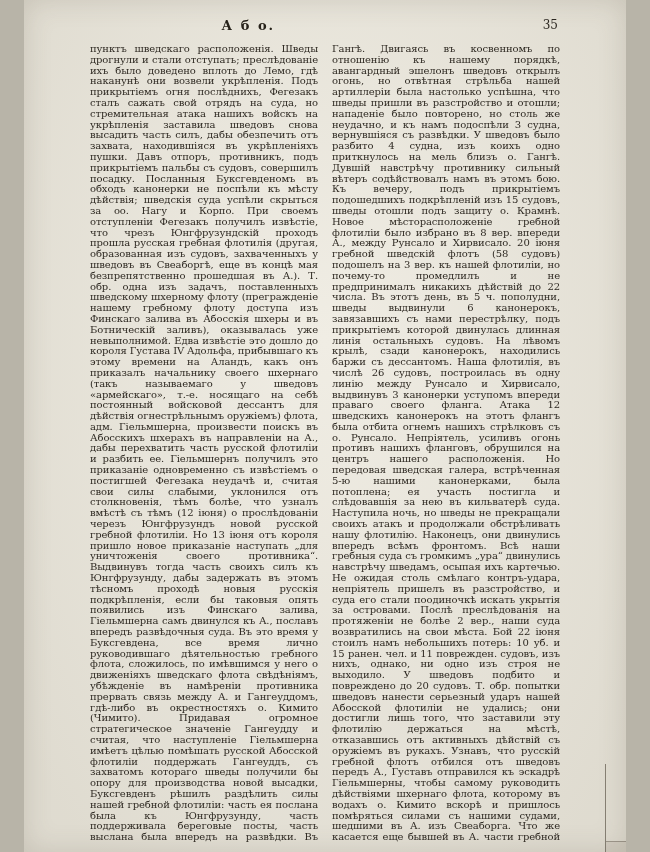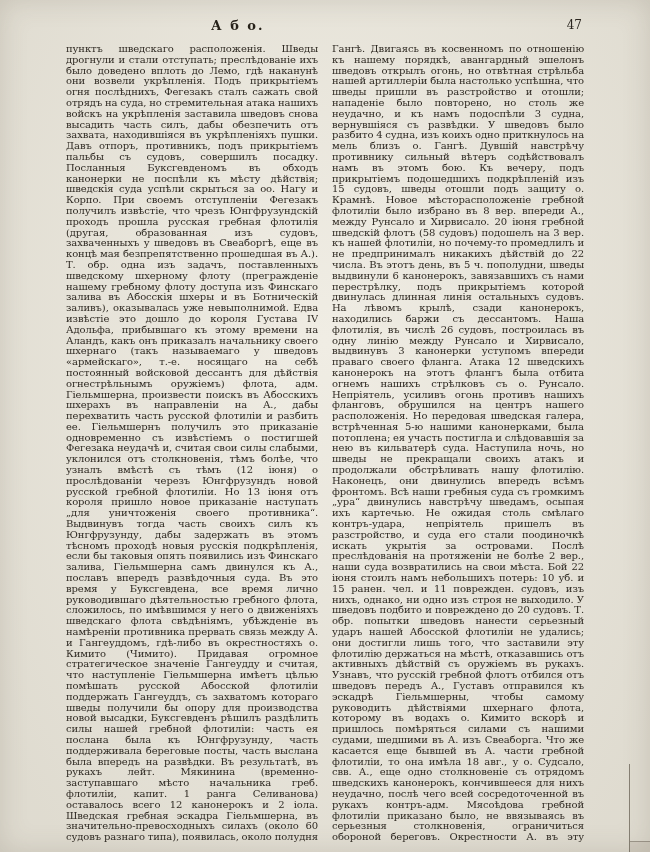--- a/index.html
+++ b/index.html
@@ -2,21 +2,21 @@
 <html lang="ru"><head>
 <meta charset="utf-8">
 <style>
   html, body {
     margin: 0;
     padding: 0;
     background: #b8b4a8;
   }
   .scan-page {
     position: relative;
-    width: 650px;
+    width: 602px;
     height: 852px;
     margin: 0 auto;
     background:
       radial-gradient(ellipse at 50% 40%, rgba(255,255,255,0.25), rgba(0,0,0,0.05) 90%),
       #ebe7db;
     box-shadow: inset 0 0 28px rgba(90,80,60,0.18);
     overflow: hidden;
     font-family: "DejaVu Serif", "Liberation Serif", serif;
     color: #2b2620;
   }
@@ -80,21 +80,21 @@
     background: rgba(120,110,90,0.12);
   }
 </style>
 </head>
 <body>
 
 <div class="scan-page">
 
   <div class="page-header">
     <span class="running-head">А б о.</span>
-    <span class="page-number">47</span>
+    <span class="page-number">35</span>
   </div>
 
   <div class="text-columns">
     <div class="text-column">пунктъ шведскаго расположенія. Шведы дрогнули и стали отступать; преслѣдованіе ихъ было доведено вплоть до Лемо, гдѣ наканунѣ они возвели укрѣпленія. Подъ прикрытіемъ огня послѣднихъ, Фегезакъ сталъ сажать свой отрядъ на суда, но стремительная атака нашихъ войскъ на укрѣпленія заставила шведовъ снова высадить часть силъ, дабы обезпечить отъ захвата, находившіяся въ укрѣпленіяхъ пушки. Давъ отпоръ, противникъ, подъ прикрытіемъ пальбы съ судовъ, совершилъ посадку. Посланныя Буксгевденомъ въ обходъ канонерки не поспѣли къ мѣсту дѣйствія; шведскія суда успѣли скрыться за оо. Нагу и Корпо. При своемъ отступленіи Фегезакъ получилъ извѣстіе, что чрезъ Юнгфрузундскій проходъ прошла русская гребная флотилія (другая, образованная изъ судовъ, захваченныхъ у шведовъ въ Свеаборгѣ, еще въ концѣ мая безпрепятственно прошедшая въ А.). Т. обр. одна изъ задачъ, поставленныхъ шведскому шхерному флоту (прегражденіе нашему гребному флоту доступа изъ Финскаго залива въ Абосскія шхеры и въ Ботническій заливъ), оказывалась уже невыполнимой. Едва извѣстіе это дошло до короля Густава IV Адольфа, прибывшаго къ этому времени на Аландъ, какъ онъ приказалъ начальнику своего шхернаго (такъ называемаго у шведовъ «армейскаго», т.-е. носящаго на себѣ постоянный войсковой дессантъ для дѣйствія огнестрѣльнымъ оружіемъ) флота, адм. Гіельмшерна, произвести поискъ въ Абосскихъ шхерахъ въ направленіи на А., дабы перехватить часть русской флотиліи и разбить ее. Гіельмшернъ получилъ это приказаніе одновременно съ извѣстіемъ о постигшей Фегезака неудачѣ и, считая свои силы слабыми, уклонился отъ столкновенія, тѣмъ болѣе, что узналъ вмѣстѣ съ тѣмъ (12 іюня) о прослѣдованіи черезъ Юнгфрузундъ новой русской гребной флотиліи. Но 13 іюня отъ короля пришло новое приказаніе наступать „для уничтоженія своего противника“. Выдвинувъ тогда часть своихъ силъ къ Юнгфрузунду, дабы задержать въ этомъ тѣсномъ проходѣ новыя русскія подкрѣпленія, если бы таковыя опять появились изъ Финскаго залива, Гіельмшерна самъ двинулся къ А., пославъ впередъ развѣдочныя суда. Въ это время у Буксгевдена, все время лично руководившаго дѣятельностью гребного флота, сложилось, по имѣвшимся у него о движеніяхъ шведскаго флота свѣдѣніямъ, убѣжденіе въ намѣреніи противника прервать связь между А. и Гангеуддомъ, гдѣ-либо въ окрестностяхъ о. Кимито (Чимито). Придавая огромное стратегическое значеніе Гангеудду и считая, что наступленіе Гіельмшерна имѣетъ цѣлью помѣшать русской Абосской флотиліи поддержать Гангеуддъ, съ захватомъ котораго шведы получили бы опору для производства новой высадки, Буксгевденъ рѣшилъ раздѣлить силы нашей гребной флотиліи: часть ея послана была къ Юнгфрузунду, часть поддерживала береговые посты, часть выслана была впередъ на развѣдки. Въ результатѣ, въ рукахъ лейт. Мякинина (временно-заступавшаго мѣсто начальника греб. флотиліи, капит. 1 ранга Селиванова) оставалось всего 12 канонерокъ и 2 іола. Шведская гребная эскадра Гіельмшерна, въ значительно-превосходныхъ силахъ (около 60 судовъ разнаго типа), появилась, около полудня 18 іюня, въ виду нашихъ судовъ, расположенныхъ южнѣе А., близъ о.</div>
     <div class="text-column">Гангѣ. Двигаясь въ косвенномъ по отношенію къ нашему порядкѣ, авангардный эшелонъ шведовъ открылъ огонь, но отвѣтная стрѣльба нашей артиллеріи была настолько успѣшна, что шведы пришли въ разстройство и отошли; нападеніе было повторено, но столь же неудачно, и къ намъ подоспѣли 3 судна, вернувшіяся съ развѣдки. У шведовъ было разбито 4 судна, изъ коихъ одно приткнулось на мель близъ о. Гангѣ. Дувшій навстрѣчу противнику сильный вѣтеръ содѣйствовалъ намъ въ этомъ бою. Къ вечеру, подъ прикрытіемъ подошедшихъ подкрѣпленій изъ 15 судовъ, шведы отошли подъ защиту о. Крамнѣ. Новое мѣсторасположеніе гребной флотиліи было избрано въ 8 вер. впереди А., между Рунсало и Хирвисало. 20 іюня гребной шведскій флотъ (58 судовъ) подошелъ на 3 вер. къ нашей флотиліи, но почему-то промедлилъ и не предпринималъ никакихъ дѣйствій до 22 числа. Въ этотъ день, въ 5 ч. пополудни, шведы выдвинули 6 канонерокъ, завязавшихъ съ нами перестрѣлку, подъ прикрытіемъ которой двинулась длинная линія остальныхъ судовъ. На лѣвомъ крылѣ, сзади канонерокъ, находились баржи съ дессантомъ. Наша флотилія, въ числѣ 26 судовъ, построилась въ одну линію между Рунсало и Хирвисало, выдвинувъ 3 канонерки уступомъ впереди праваго своего фланга. Атака 12 шведскихъ канонерокъ на этотъ флангъ была отбита огнемъ нашихъ стрѣлковъ съ о. Рунсало. Непріятель, усиливъ огонь противъ нашихъ фланговъ, обрушился на центръ нашего расположенія. Но передовая шведская галера, встрѣченная 5-ю нашими канонерками, была потоплена; ея участь постигла и слѣдовавшія за нею въ кильватерѣ суда. Наступила ночь, но шведы не прекращали своихъ атакъ и продолжали обстрѣливать нашу флотилію. Наконецъ, они двинулись впередъ всѣмъ фронтомъ. Всѣ наши гребныя суда съ громкимъ „ура“ двинулись навстрѣчу шведамъ, осыпая ихъ картечью. Не ожидая столь смѣлаго контръ-удара, непріятель пришелъ въ разстройство, и суда его стали поодиночкѣ искать укрытія за островами. Послѣ преслѣдованія на протяженіи не болѣе 2 вер., наши суда возвратились на свои мѣста. Бой 22 іюня стоилъ намъ небольшихъ потерь: 10 уб. и 15 ранен. чел. и 11 поврежден. судовъ, изъ нихъ, однако, ни одно изъ строя не выходило. У шведовъ подбито и повреждено до 20 судовъ. Т. обр. попытки шведовъ нанести серьезный ударъ нашей Абосской флотиліи не удались; они достигли лишь того, что заставили эту флотилію держаться на мѣстѣ, отказавшись отъ активныхъ дѣйствій съ оружіемъ въ рукахъ. Узнавъ, что русскій гребной флотъ отбился отъ шведовъ передъ А., Густавъ отправился къ эскадрѣ Гіельмшерны, чтобы самому руководить дѣйствіями шхернаго флота, которому въ водахъ о. Кимито вскорѣ и пришлось помѣряться силами съ нашими судами, шедшими въ А. изъ Свеаборга. Что же касается еще бывшей въ А. части гребной флотиліи, то она имѣла 18 авг., у о. Судсало, свв. А., еще одно столкновеніе съ отрядомъ шведскихъ канонерокъ, кончившееся для нихъ неудачно, послѣ чего всей сосредоточенной въ рукахъ контръ-адм. Мясоѣдова гребной флотиліи приказано было, не ввязываясь въ серьезныя столкновенія, ограничиться обороной береговъ. Окрестности А. въ эту войну</div>
   </div>
 
   <div class="scan-artifact-line"></div>
   <div class="scan-artifact-corner"></div>
 

